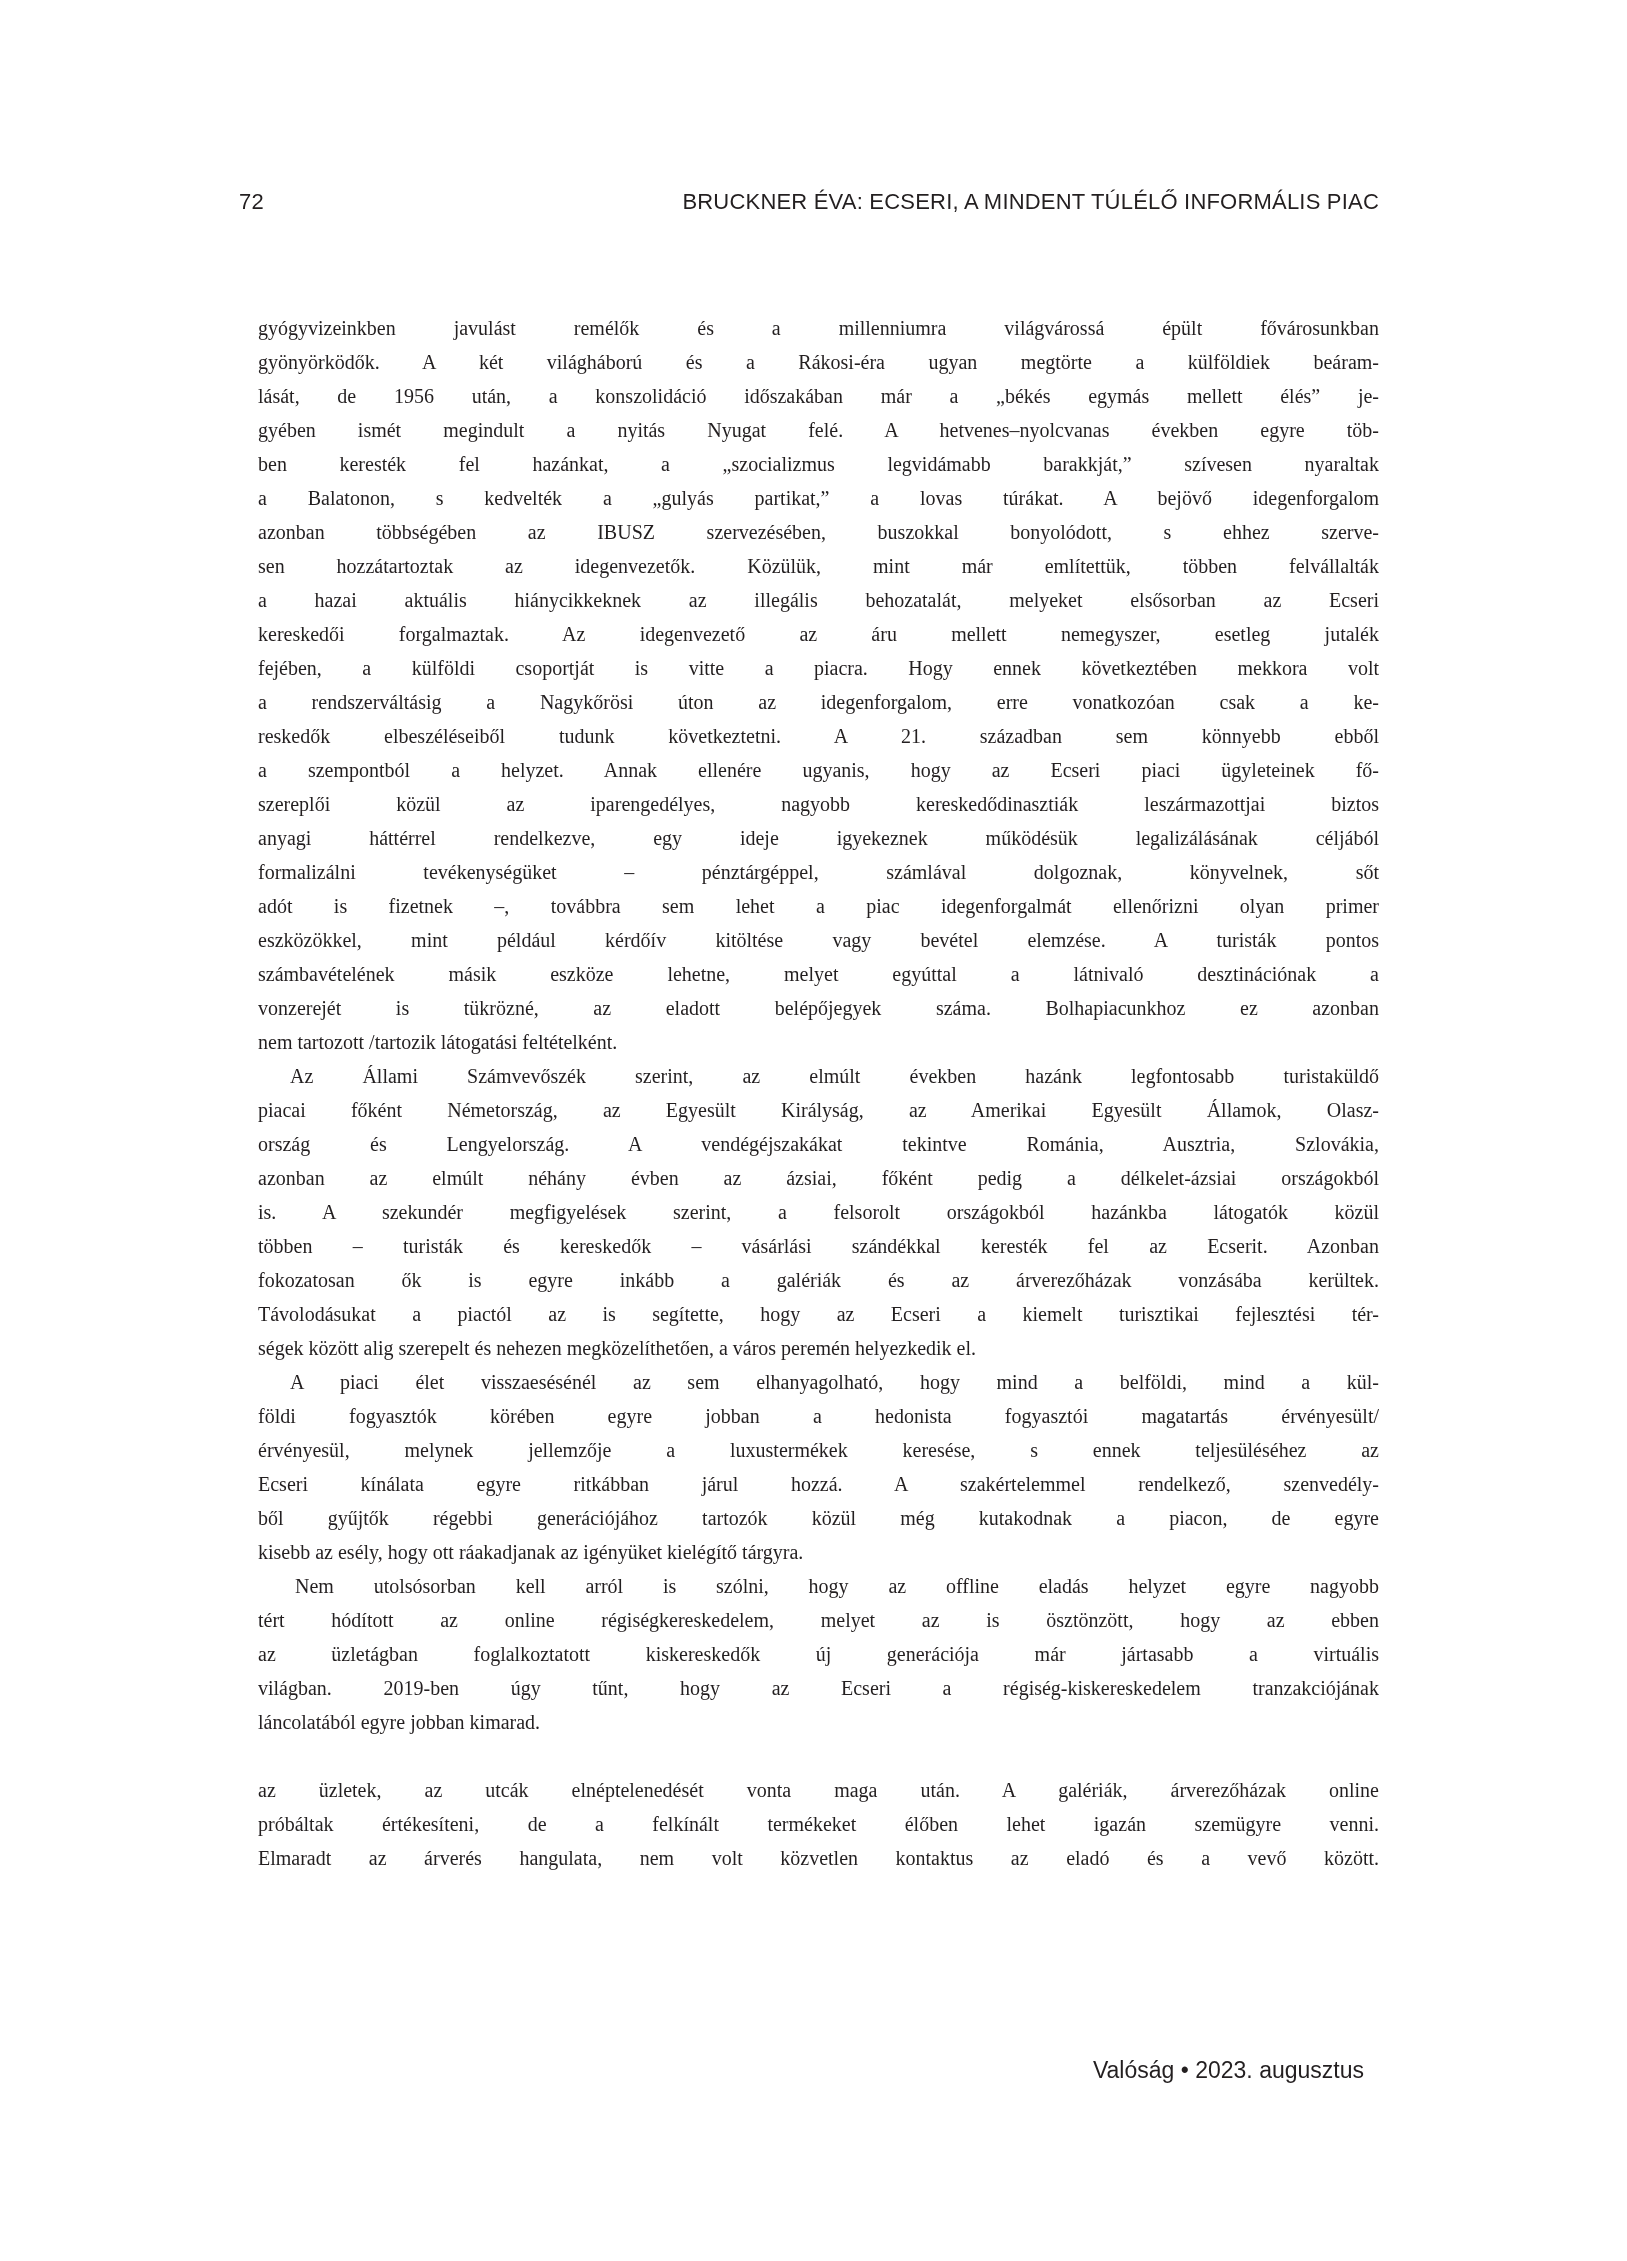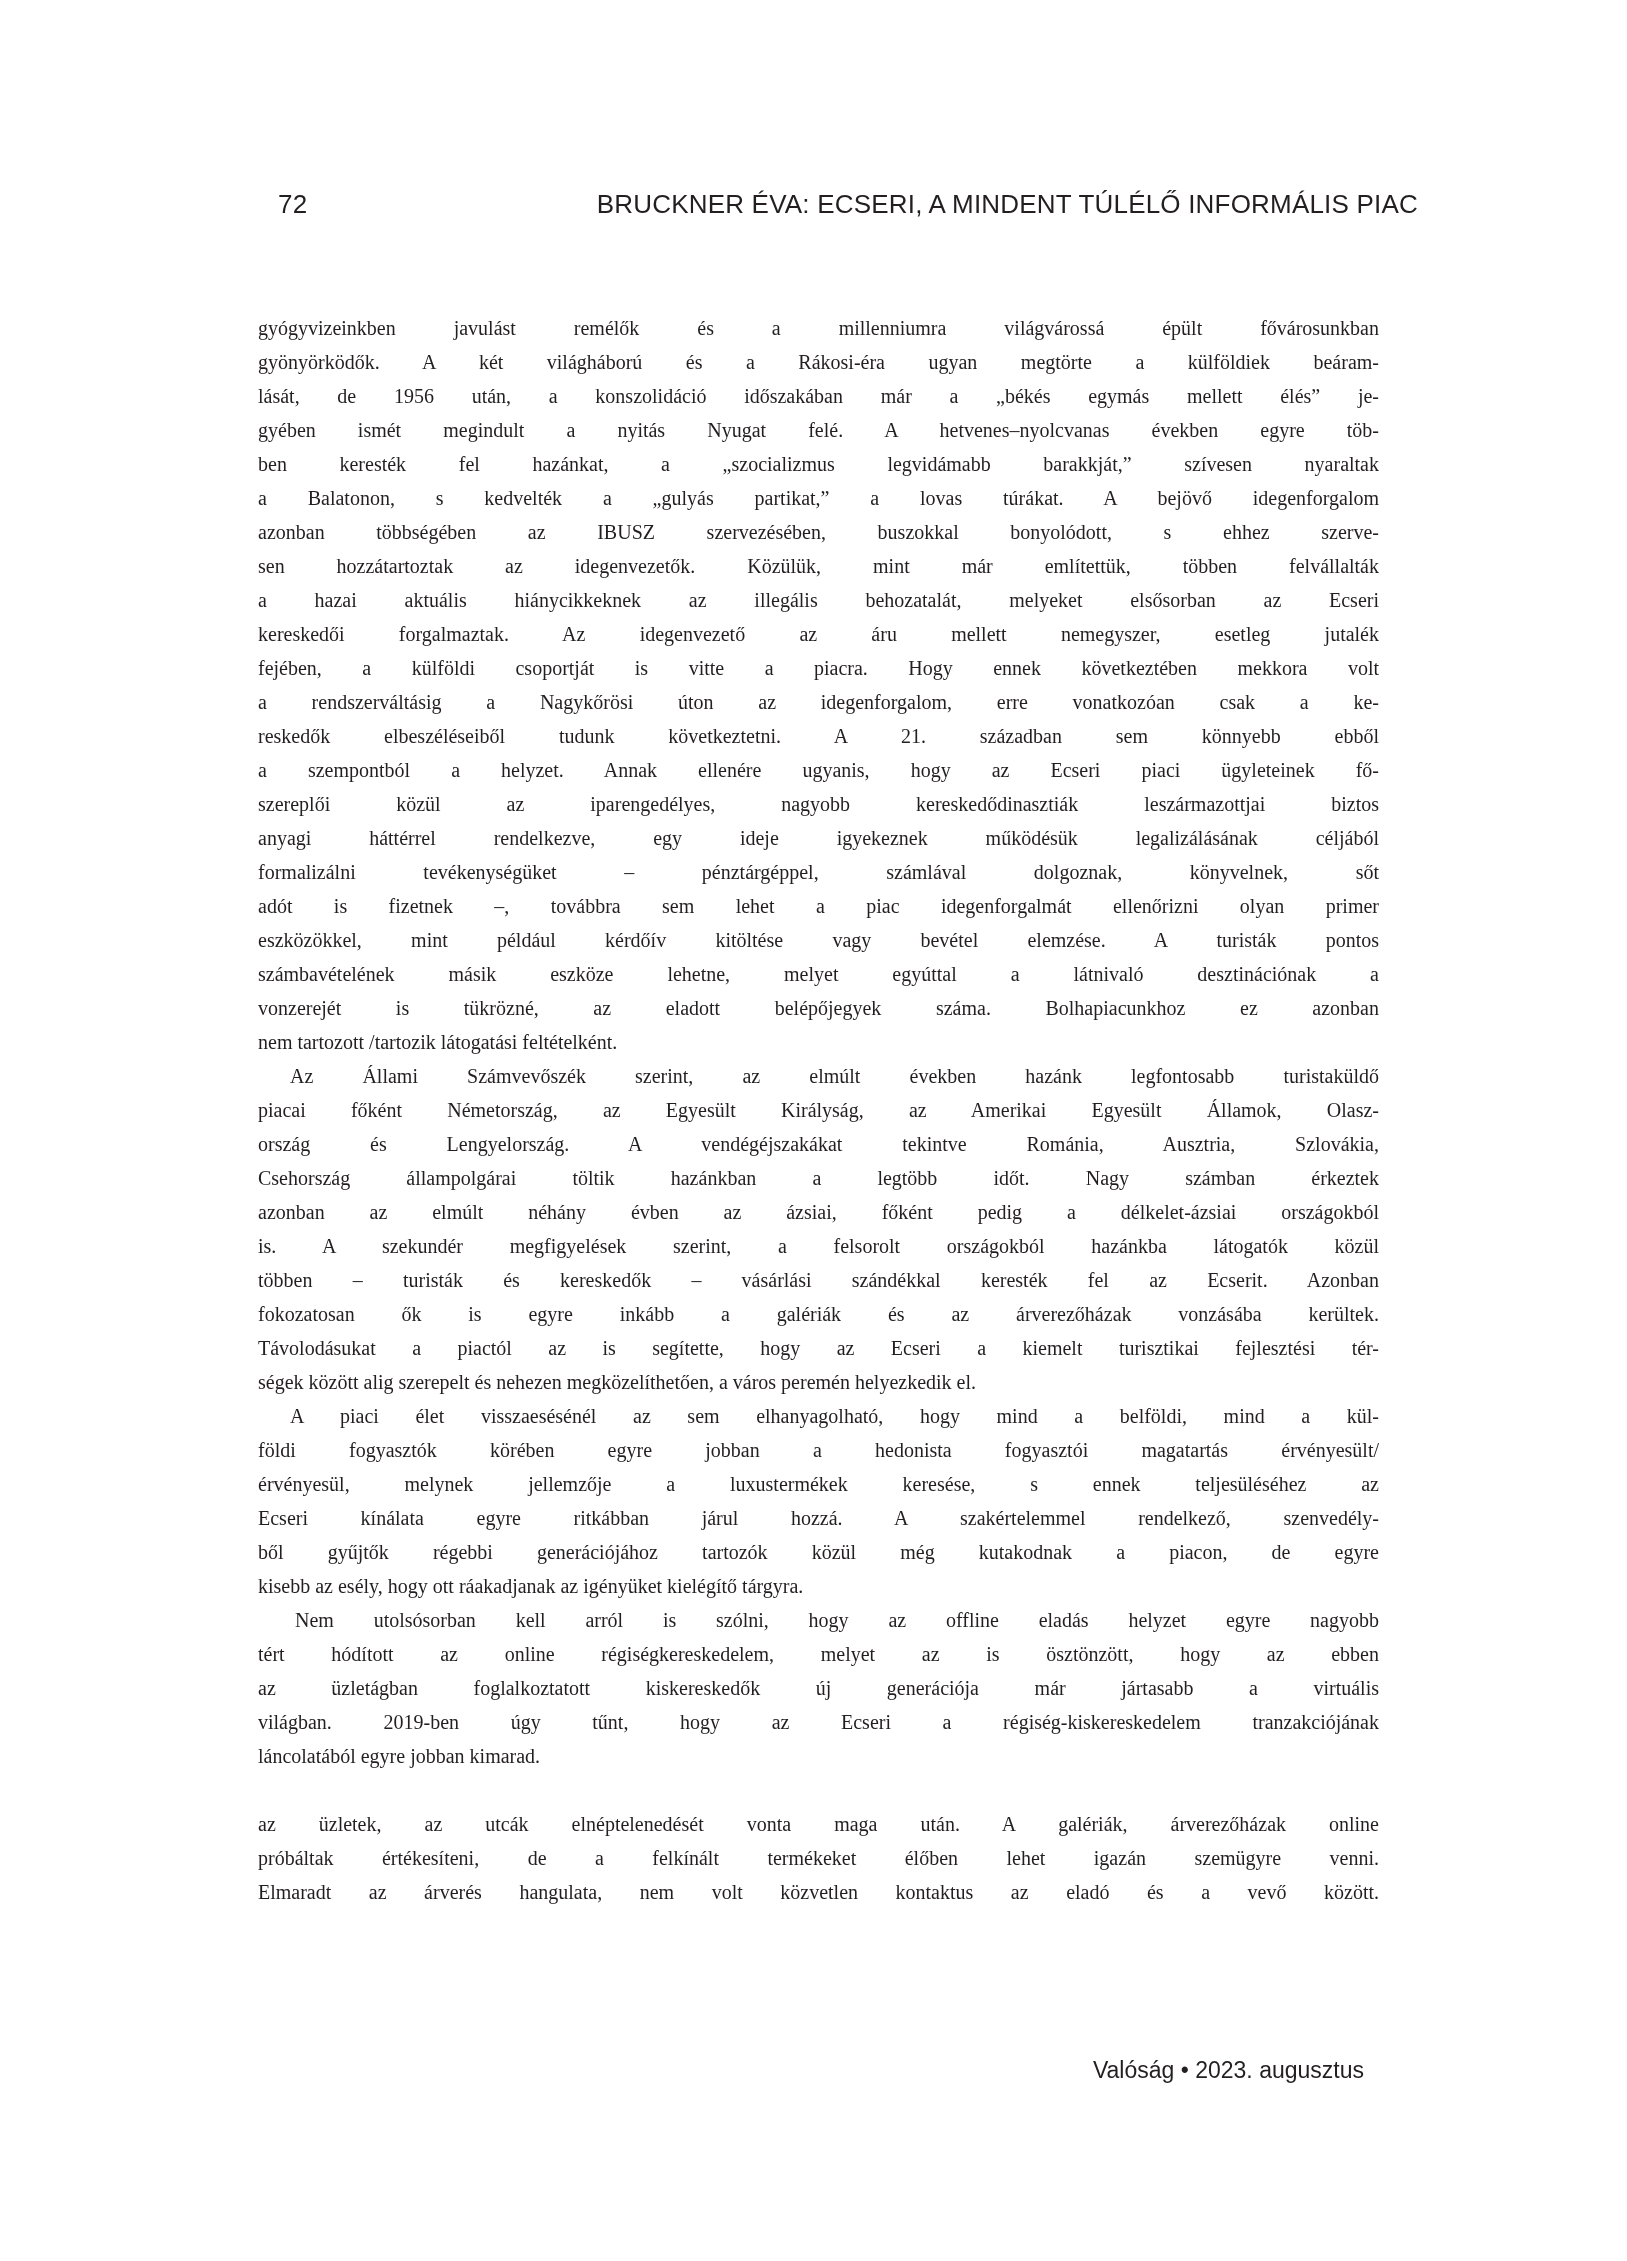--- a/index.html
+++ b/index.html
@@ -1,18 +1,18 @@
 <!DOCTYPE html>
 <html style="font-size:12.3px"><head>
 <meta charset="utf-8">
 <style>
   html, body { margin: 0; padding: 0; background: #ffffff; }
   body { width: 1628px; height: 2261px; position: relative; overflow: hidden; color: #231f20; }
   .running-head { position: absolute; top: 189px; left: 239px; width: 1140px; height: 31px;
-    font-family: "Liberation Sans", sans-serif; font-size: 26px; letter-spacing: 0.2px; margin-left: 39px; }
+    font-family: "Liberation Sans", sans-serif; font-size: 22px; letter-spacing: 0.2px; }
   .running-head .pageno { position: absolute; left: 0; top: 0; }
   .running-head .title { position: absolute; right: 0; top: 0; }
   .text-column { position: absolute; left: 258px; top: 311px; width: 1121px;
     font-family: "Liberation Serif", serif; font-size: 20px; line-height: 34px; }
   .line { display: block; height: 34px; white-space: nowrap; text-align: justify; text-align-last: justify; }
   .line.last { text-align-last: left; }
   .line.indent { padding-left: 32px; }
   .line.indent2 { padding-left: 37px; }
   .blank { height: 34px; }
   .italic { font-style: italic; }
@@ -49,21 +49,20 @@
       <span class="line">adót is fizetnek –, továbbra sem lehet a piac idegenforgalmát ellenőrizni olyan primer</span>
       <span class="line">eszközökkel, mint például kérdőív kitöltése vagy bevétel elemzése. A turisták pontos</span>
       <span class="line">számbavételének másik eszköze lehetne, melyet egyúttal a látnivaló desztinációnak a</span>
       <span class="line">vonzerejét is tükrözné, az eladott belépőjegyek száma. Bolhapiacunkhoz ez azonban</span>
       <span class="line last">nem tartozott /tartozik látogatási feltételként.</span>
     </div>
   <div>
       <span class="line indent">Az Állami Számvevőszék szerint, az elmúlt években hazánk legfontosabb turistaküldő</span>
       <span class="line">piacai főként Németország, az Egyesült Királyság, az Amerikai Egyesült Államok, Olasz-</span>
       <span class="line">ország és Lengyelország. A vendégéjszakákat tekintve Románia, Ausztria, Szlovákia,</span>
-      <span class="line">Csehország állampolgárai töltik hazánkban a legtöbb időt. Nagy számban érkeztek</span>
       <span class="line">azonban az elmúlt néhány évben az ázsiai, főként pedig a délkelet-ázsiai országokból</span>
       <span class="line">is. A szekundér megfigyelések szerint, a felsorolt országokból hazánkba látogatók közül</span>
       <span class="line">többen – turisták és kereskedők – vásárlási szándékkal keresték fel az Ecserit. Azonban</span>
       <span class="line">fokozatosan ők is egyre inkább a galériák és az árverezőházak vonzásába kerültek.</span>
       <span class="line">Távolodásukat a piactól az is segítette, hogy az Ecseri a kiemelt turisztikai fejlesztési tér-</span>
       <span class="line last">ségek között alig szerepelt és nehezen megközelíthetően, a város peremén helyezkedik el.</span>
     </div>
   <div>
       <span class="line indent">A piaci élet visszaesésénél az sem elhanyagolható, hogy mind a belföldi, mind a kül-</span>
       <span class="line">földi fogyasztók körében egyre jobban a hedonista fogyasztói magatartás érvényesült/</span>

